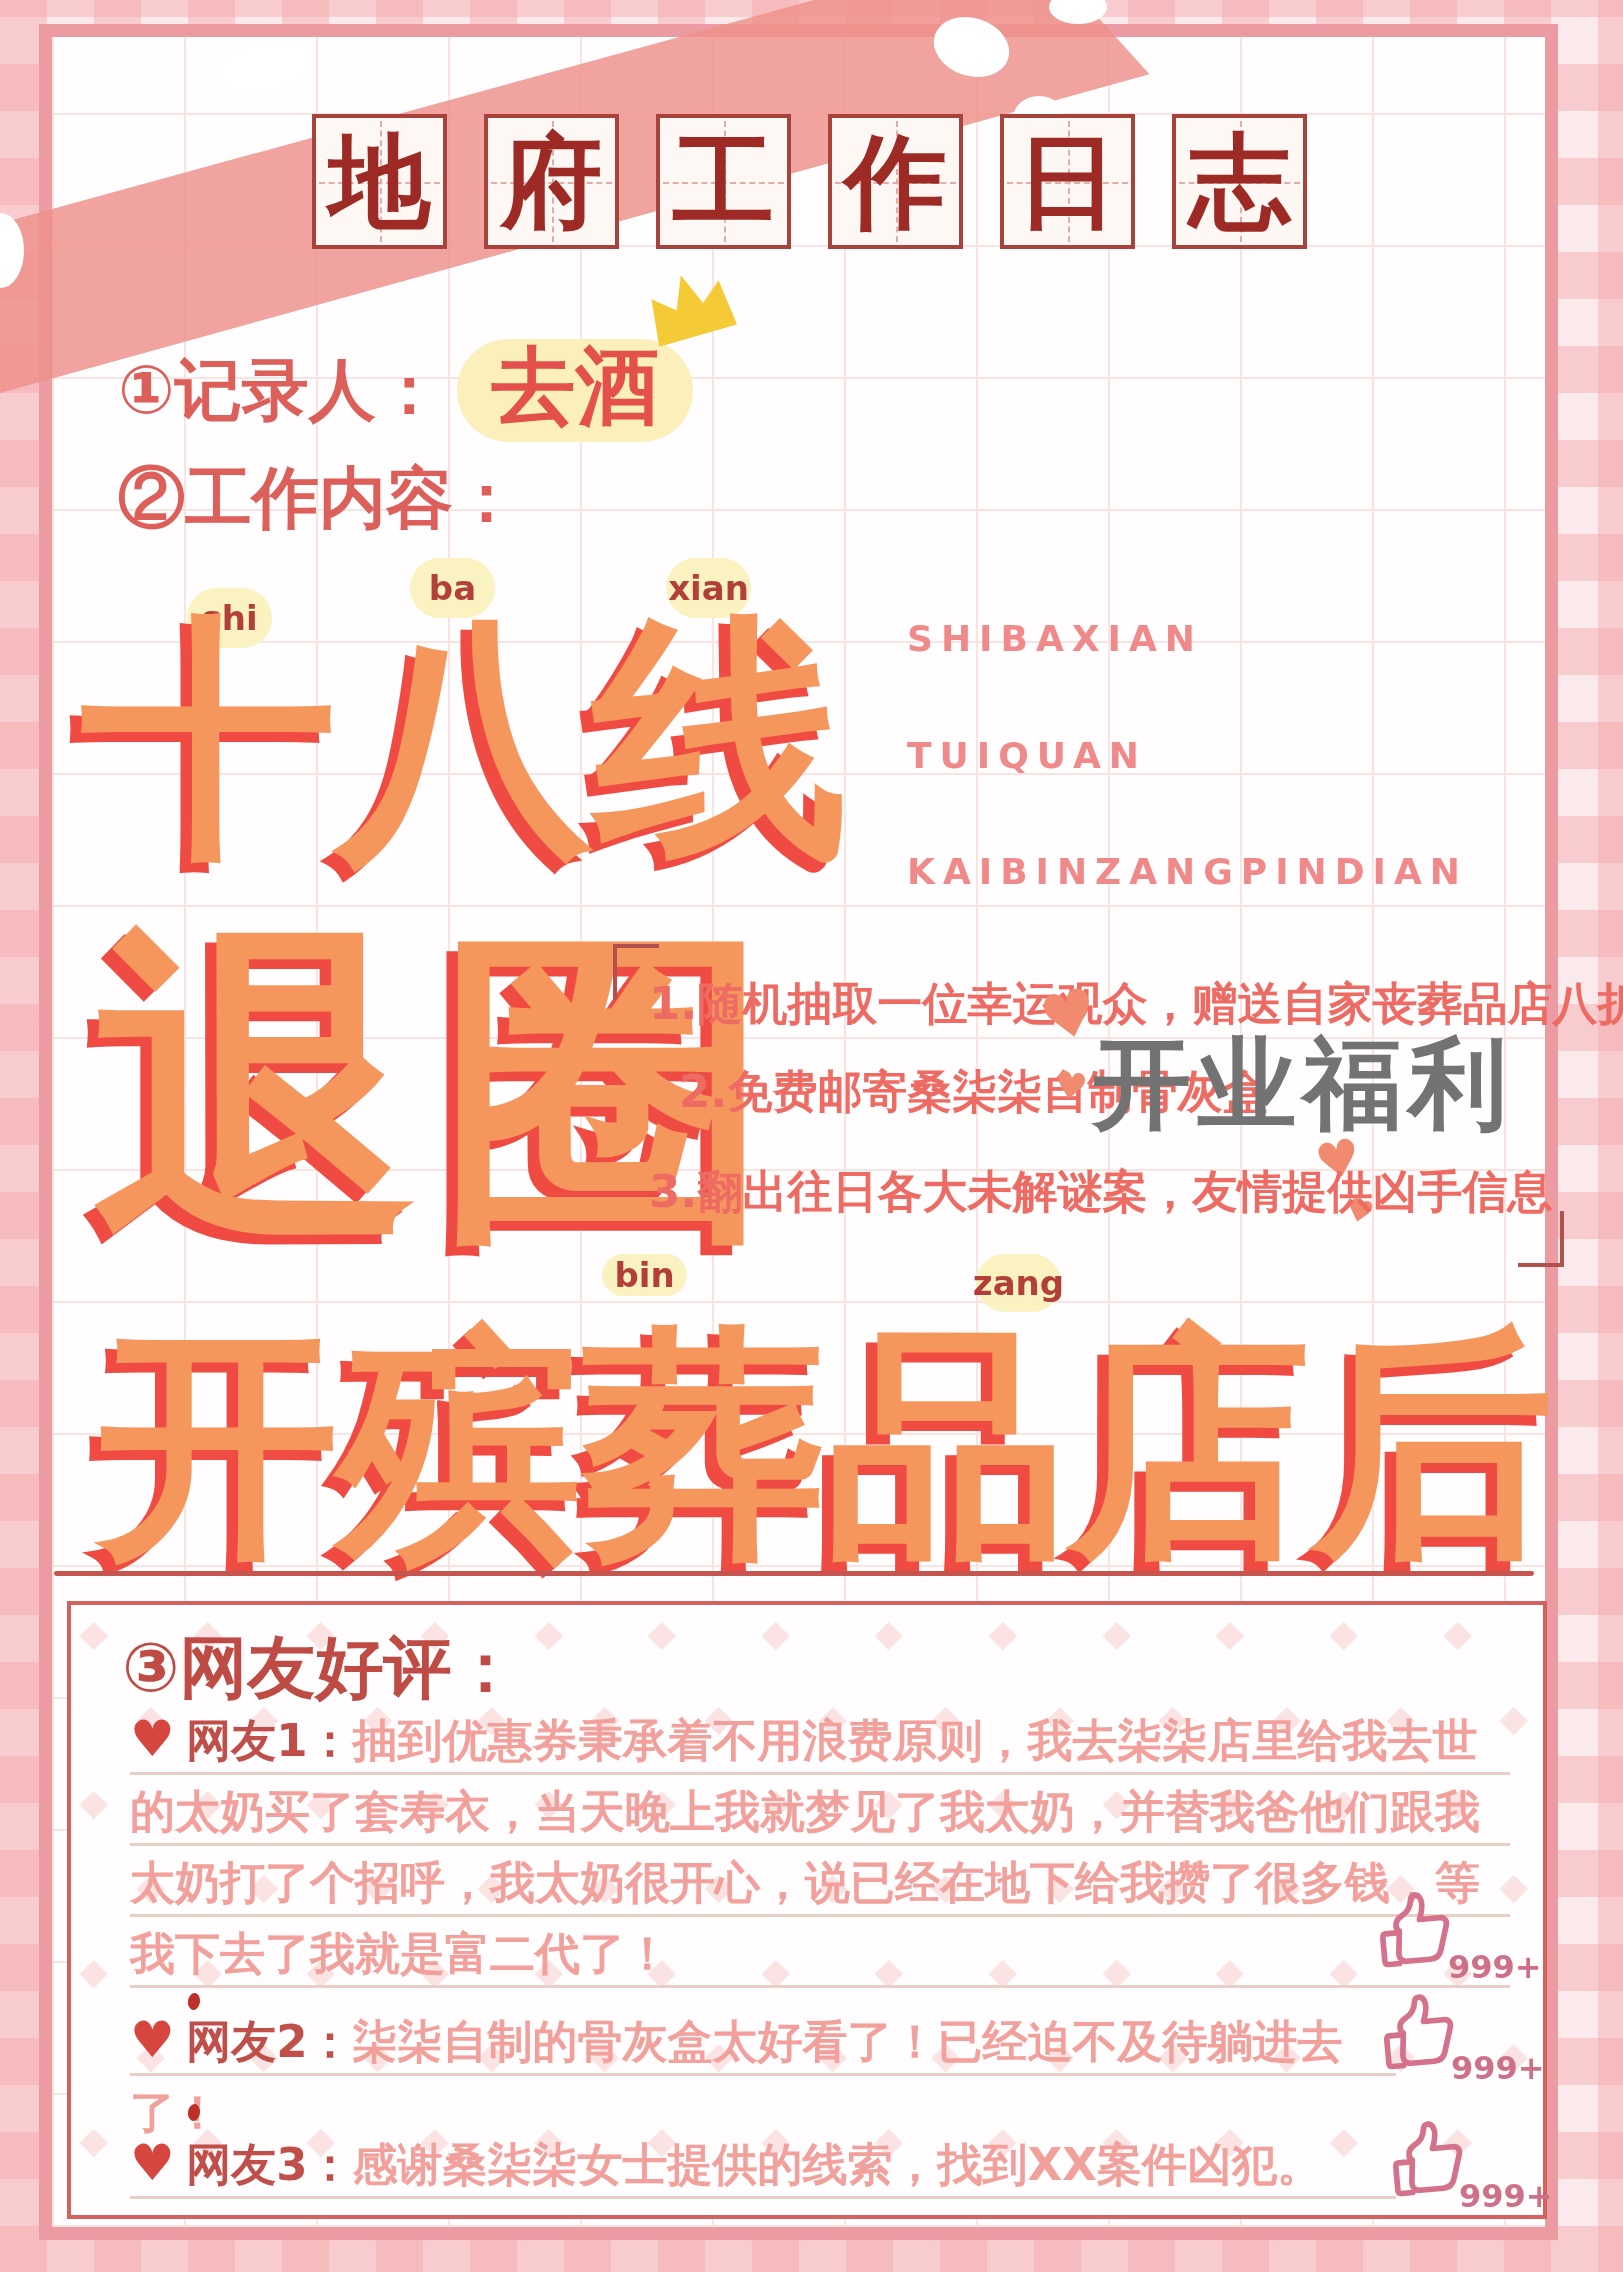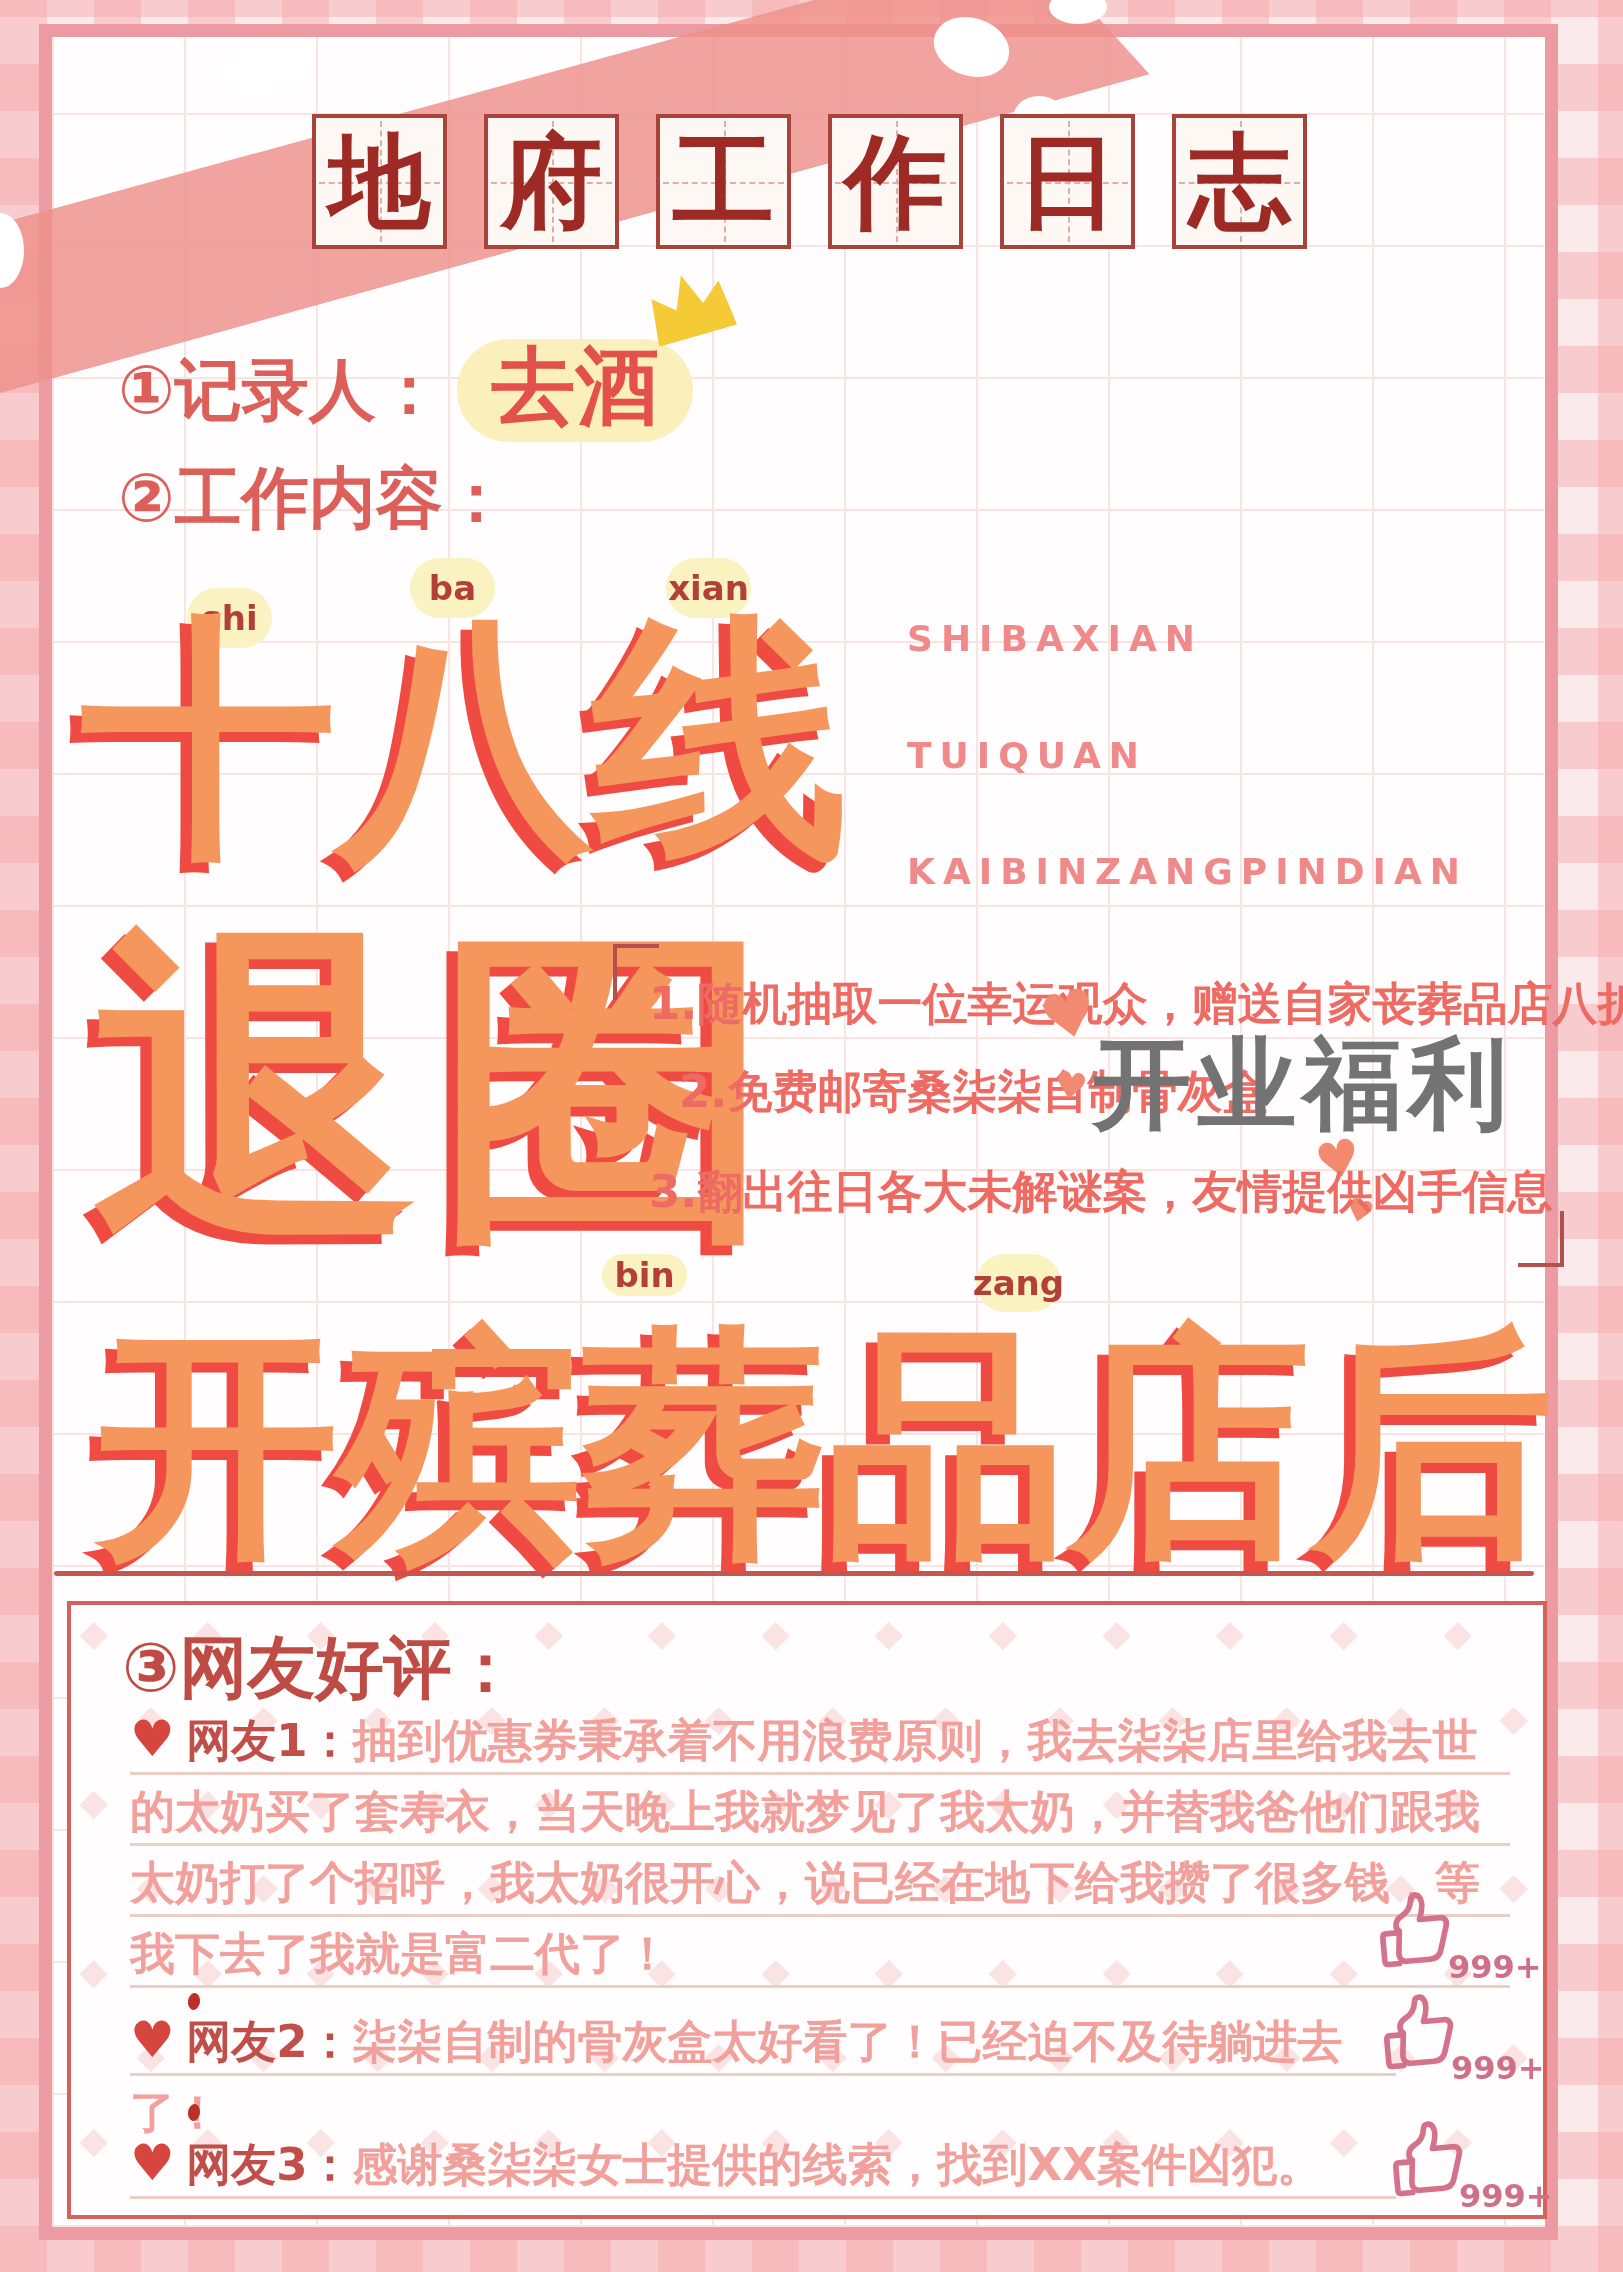--- a/index.html
+++ b/index.html
@@ -117,21 +117,21 @@
 </div>
 
 <div class="abs field" style="left:118px;top:339px;">
   <span>①记录人：</span>
   <span class="pill-hl">
     <span>去酒</span>
   </span>
 </div>
 <div class="abs crown" style="left:649px;top:274px;"></div>
 
-<div class="abs field" style="left:118px;top:453px;">
+<div class="abs field" style="left:118px;top:453px;font-family:Liberation Serif, serif;">
   <span>②工作内容：</span>
 </div>
 
 <div class="abs ppill" style="left:187px;top:588px;">shi</div>
 <div class="abs ppill" style="left:410px;top:558px;">ba</div>
 <div class="abs ppill" style="left:666px;top:558px;">xian</div>
 
 <div class="abs bigword" style="left:81px;top:611px;font-size:256px;">十八线</div>
 
 <div class="abs side-line" style="left:907px;top:618px;">SHIBAXIAN</div>

